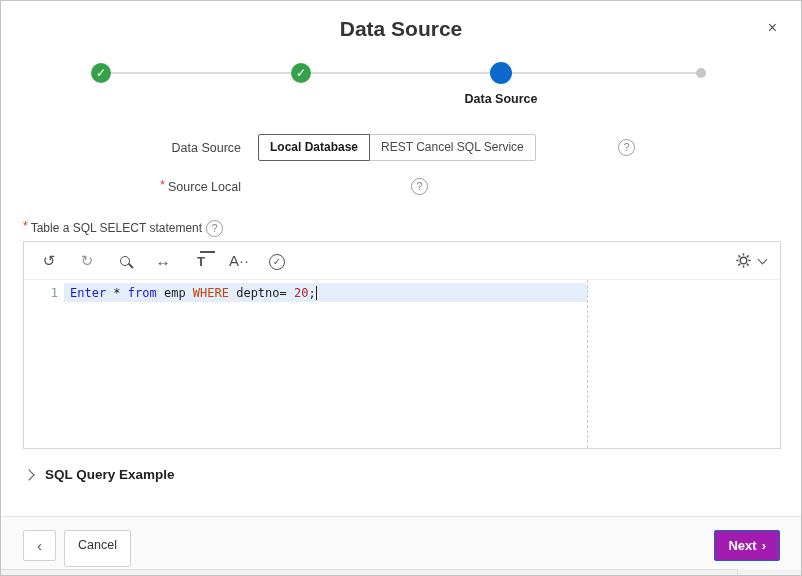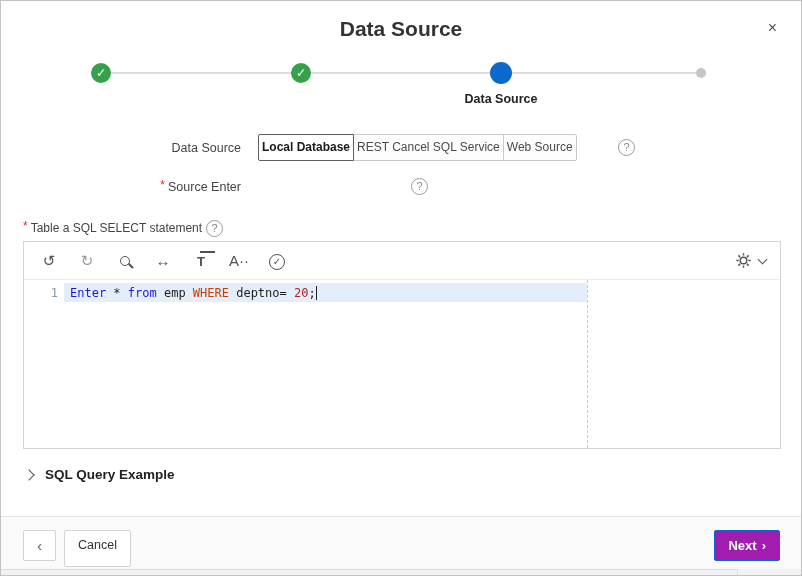--- a/index.html
+++ b/index.html
@@ -25,21 +25,21 @@
                 font-size: 12.5px; font-weight: bold; color: #222; }
 
   
   .row-label { position: absolute; left: 100px; width: 140px; text-align: right;
                font-size: 12.5px; color: #444; }
   .ds-label { top: 140px; }
   .st-label { top: 179px; }
   .req { color: #d0342c; font-size: 12px; margin-right: 3px; position: relative; top: -2px; }
 
   .btn-group { position: absolute; top: 133px; left: 257px; display: flex; }
-  .seg { height: 27px; line-height: 25px; padding: 0 3px; font-size: 12px; background: #fdfdfd;
+  .seg { height: 27px; line-height: 25px; padding: 0 11px; font-size: 12px; background: #fdfdfd;
          border: 1px solid #c9c9c9; color: #4a4a4a; margin-left: -1px; cursor: pointer; white-space: nowrap; }
   .seg:first-child { margin-left: 0; border-radius: 2px 0 0 2px; }
   .seg:last-child { border-radius: 0 2px 2px 0; }
   .seg.selected { font-weight: bold; border-color: #5f5f5f; color: #1a1a1a; background: #fff; z-index: 2; }
 
   .help-icon { position: absolute; width: 17px; height: 17px; border: 1px solid #9a9a9a;
                border-radius: 50%; color: #8a8a8a; font-size: 11px; text-align: center;
                line-height: 15px; cursor: pointer; background: #fff; }
   .help-ds { top: 138px; left: 617px; }
   .help-st { top: 177px; left: 410px; }
@@ -125,25 +125,24 @@
   <div class="step complete s1">✓</div>
   <div class="step complete s2">✓</div>
   <div class="step current"></div>
   <div class="step upcoming"></div>
   <div class="step-label">Data Source</div>
 
   <div class="row-label ds-label">Data Source</div>
   <div class="btn-group">
     <div class="seg selected">Local Database</div>
     <div class="seg">REST Cancel SQL Service</div>
-    <div class="seg">Web Source</div>
   </div>
   <div class="help-icon help-ds">?</div>
 
-  <div class="row-label st-label"><span class="req">*</span><span>Source Enter</span></div>
+  <div class="row-label st-label"><span class="req">*</span><span>Source Local</span></div>
   <div class="help-icon help-st">?</div>
 
   <div class="sql-label"><span class="req">*</span><span>Table a SQL SELECT statement</span></div>
   <div class="help-icon help-sql">?</div>
 
   <div class="editor">
     <div class="toolbar">
       <span class="tb-icon">↺</span>
       <span class="tb-icon dim">↻</span>
       <span class="tb-icon"><span class="mag"></span></span>

